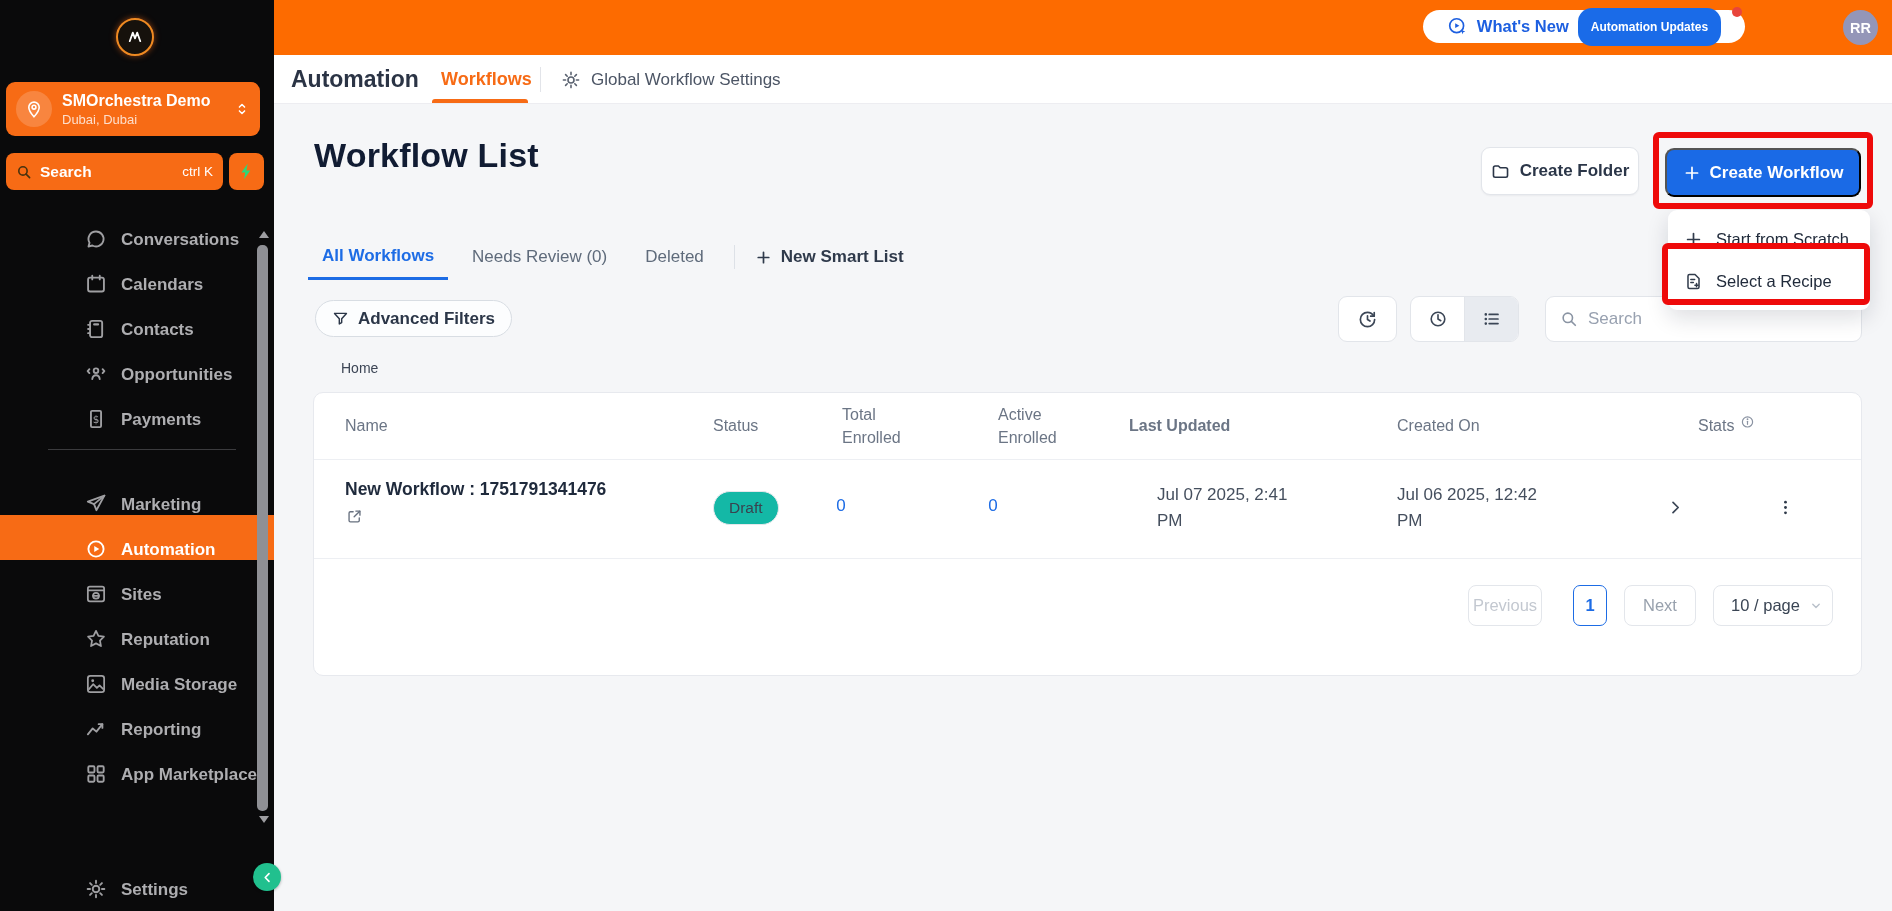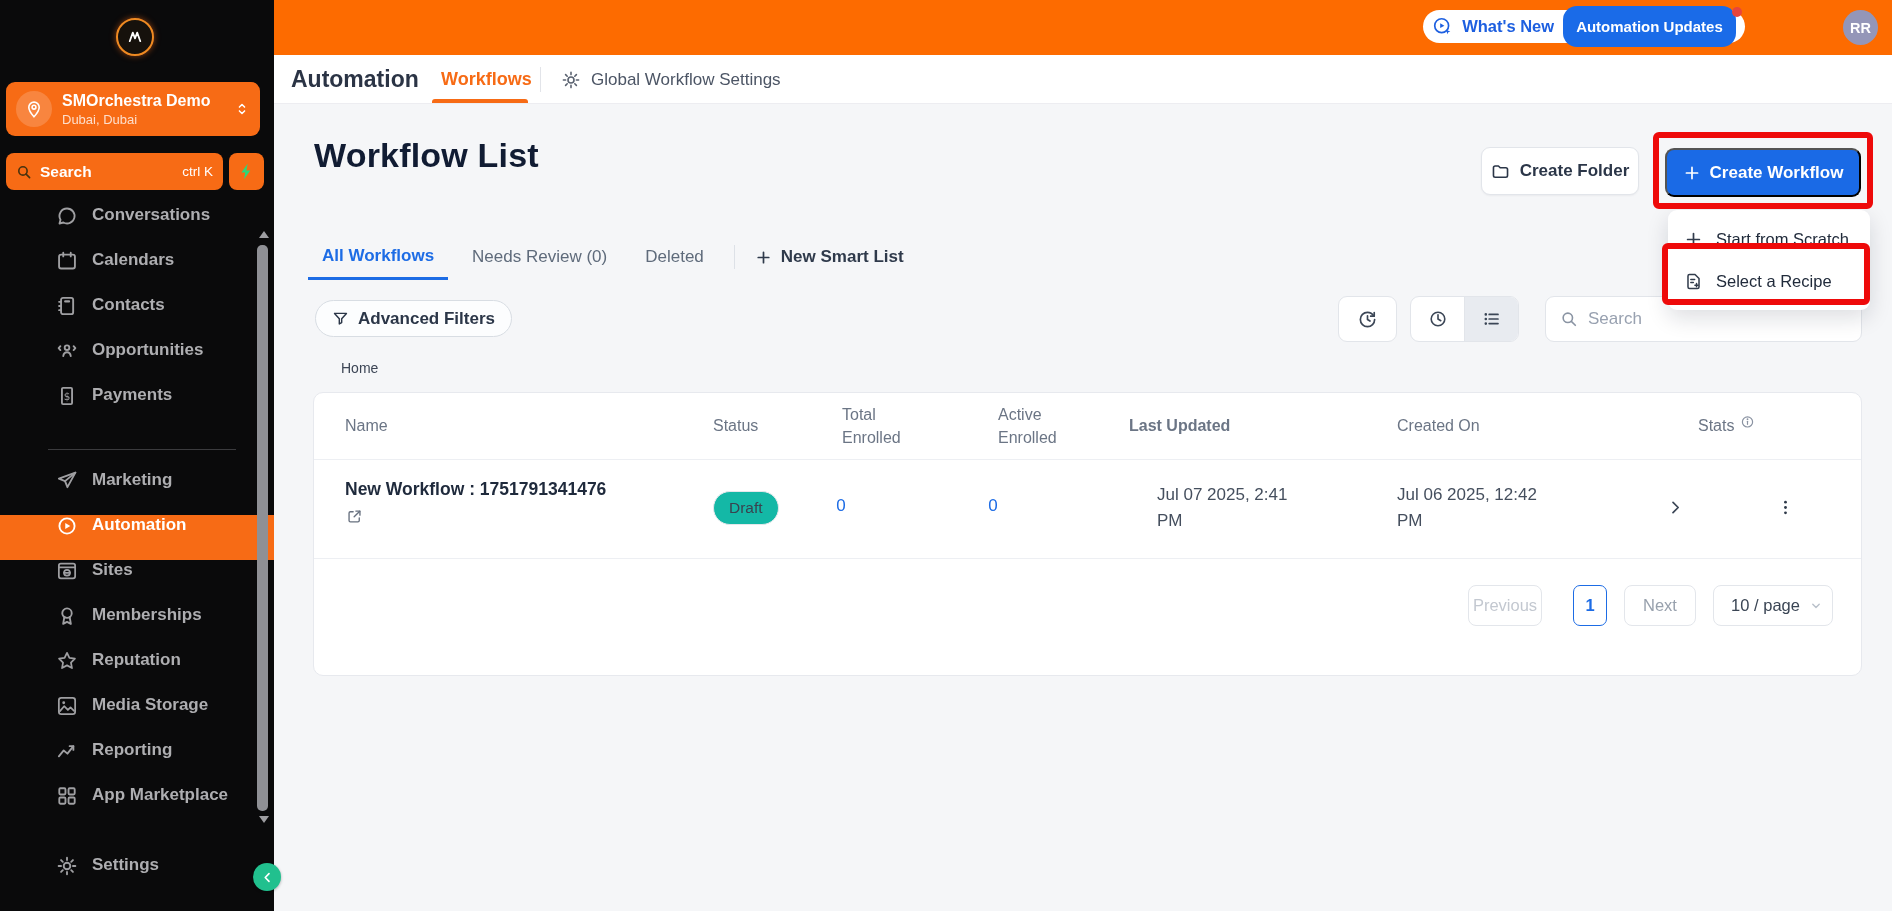--- a/index.html
+++ b/index.html
@@ -25,42 +25,42 @@
   .acc-loc { color:rgba(255,255,255,.78); font-size:13px; margin-top:2px; }
   .acc-chev { margin-left:auto; width:16px; height:18px; color:#fff; }
   .search-row { position:absolute; left:6px; top:153px; width:258px; height:37px; display:flex; gap:6px; }
   .sb-search { flex:1; background:#f76b15; border-radius:8px; display:flex; align-items:center; padding:0 10px; gap:8px; cursor:text; }
   .sb-search .ic { width:16px; height:16px; color:#47320f; }
   .sb-search-label { color:#fff; font-size:15.5px; font-weight:bold; }
   .sb-kbd { margin-left:auto; color:#fff; font-size:13.5px; }
   .bolt-btn { width:35px; background:#f76b15; border-radius:8px; display:flex; align-items:center; justify-content:center; cursor:pointer; }
   .bolt-btn .ic { width:19px; height:19px; color:#2bd97b; }
   .nav { position:absolute; left:0; top:205px; width:274px; }
-  .nav-item { height:45px; display:flex; align-items:flex-start; padding-left:56px; cursor:pointer; color:#9f9fa2; }
+  .nav-item { height:45px; display:flex; align-items:flex-end; padding-left:85px; cursor:pointer; color:#9f9fa2; }
   .nav-item .ic { width:22px; height:22px; }
   .nav-label { margin-left:14px; font-size:17px; font-weight:bold; color:#aeaeb1; white-space:nowrap; }
   .nav-item.active { background:#f76b15; color:#fff; }
   .nav-item.active .nav-label { color:#fff; }
   .nav-div { height:1px; background:#3b3b3e; margin:19px 0 20px 48px; width:188px; }
   .settings-item { position:absolute; left:0; top:855px; width:274px; }
   .sb-up, .sb-down { position:absolute; left:259px; width:0; height:0; border-left:5px solid transparent; border-right:5px solid transparent; }
   .sb-up { top:231px; border-bottom:7px solid #9d9da1; }
   .sb-down { top:816px; border-top:7px solid #9d9da1; }
   .sb-thumb { position:absolute; left:257px; top:245px; width:11px; height:566px; background:#8f9095; border-radius:5px; }
   .collapse-btn { position:absolute; left:253px; top:863px; width:28px; height:28px; border-radius:50%; background:#21c08e;
                   display:flex; align-items:center; justify-content:center; z-index:12; cursor:pointer; box-shadow:0 1px 3px rgba(0,0,0,.3); }
   .collapse-btn .ic { width:15px; height:15px; color:#fff; }
 
   
   .topbar { position:absolute; left:274px; top:0; width:1618px; height:55px; background:#fd6b00; }
   .wn-pill { position:absolute; left:1149px; top:10px; width:322px; height:33px; background:#fff; border-radius:17px;
              display:flex; align-items:center; justify-content:center; gap:9px; cursor:pointer;text-align:center; }
   .wn-pill .ic { width:21px; height:21px; color:#1d5fe0; }
   .wn-text { color:#1d5fe0; font-size:16.5px; font-weight:bold; }
-  .wn-badge { background:#1a6be8; color:#fff; border-radius:14px; padding:12px 13px; font-size:15px; font-weight:bold; }
+  .wn-badge { background:#1a6be8; color:#fff; border-radius:14px; padding:12px 13px; font-size:12px; font-weight:bold; }
   .wn-dot { position:absolute; right:3px; top:-3px; width:10px; height:10px; border-radius:50%; background:#e8453c; }
   .avatar { position:absolute; left:1569px; top:10px; width:35px; height:35px; border-radius:50%; background:#9496b8;
             color:#fff; font-size:14.5px; font-weight:bold; display:flex; align-items:center; justify-content:center; cursor:pointer; }
 
   
   .tabbar { position:absolute; left:274px; top:55px; width:1618px; height:49px; background:#fff; border-bottom:1px solid #ededf1; }
   .tb-title { position:absolute; left:17px; top:0; height:49px; display:flex; align-items:center; font-size:23px; font-weight:bold; color:#2b3445; }
   .tb-workflows { position:absolute; left:167px; top:0; height:49px; display:flex; align-items:center; font-size:18px; font-weight:bold; color:#f76b15; cursor:pointer; }
   .tb-underline { position:absolute; left:158px; bottom:0; width:96px; height:4px; background:#f76b15; border-radius:3px 3px 0 0; }
   .tb-vdiv { position:absolute; left:266px; top:12px; width:1px; height:25px; background:#e2e4e9; }
@@ -266,29 +266,20 @@
               <rect x="2.6" y="3.4" width="14.8" height="13.2" rx="1.8"></rect>
               <path d="M2.6 6.8h14.8"></path>
               <circle cx="10" cy="11.6" r="2.7"></circle>
               <path d="M7.3 11.6h5.4"></path>
             </svg>
           </span>
         <span class="nav-label">Sites</span>
       </div>
       <div class="nav-item">
         <span class="ic">
-            <svg viewBox="0 0 20 20" fill="none" stroke="currentColor" stroke-width="1.7" stroke-linecap="round" stroke-linejoin="round">
-              <circle cx="10" cy="7.4" r="4.3"></circle>
-              <path d="M7.6 10.9l-1.1 6.3 3.5-1.9 3.5 1.9-1.1-6.3"></path>
-            </svg>
-          </span>
-        <span class="nav-label">Memberships</span>
-      </div>
-      <div class="nav-item">
-        <span class="ic">
             <svg viewBox="0 0 20 20" fill="none" stroke="currentColor" stroke-width="1.6" stroke-linejoin="round">
               <path d="M10 2.6l2.2 4.6 5 .7-3.6 3.5.9 5-4.5-2.4-4.5 2.4.9-5L2.8 7.9l5-.7z"></path>
             </svg>
           </span>
         <span class="nav-label">Reputation</span>
       </div>
       <div class="nav-item">
         <span class="ic">
             <svg viewBox="0 0 20 20" fill="none" stroke="currentColor" stroke-width="1.6" stroke-linecap="round" stroke-linejoin="round">
               <rect x="2.6" y="2.6" width="14.8" height="14.8" rx="2.2"></rect>

